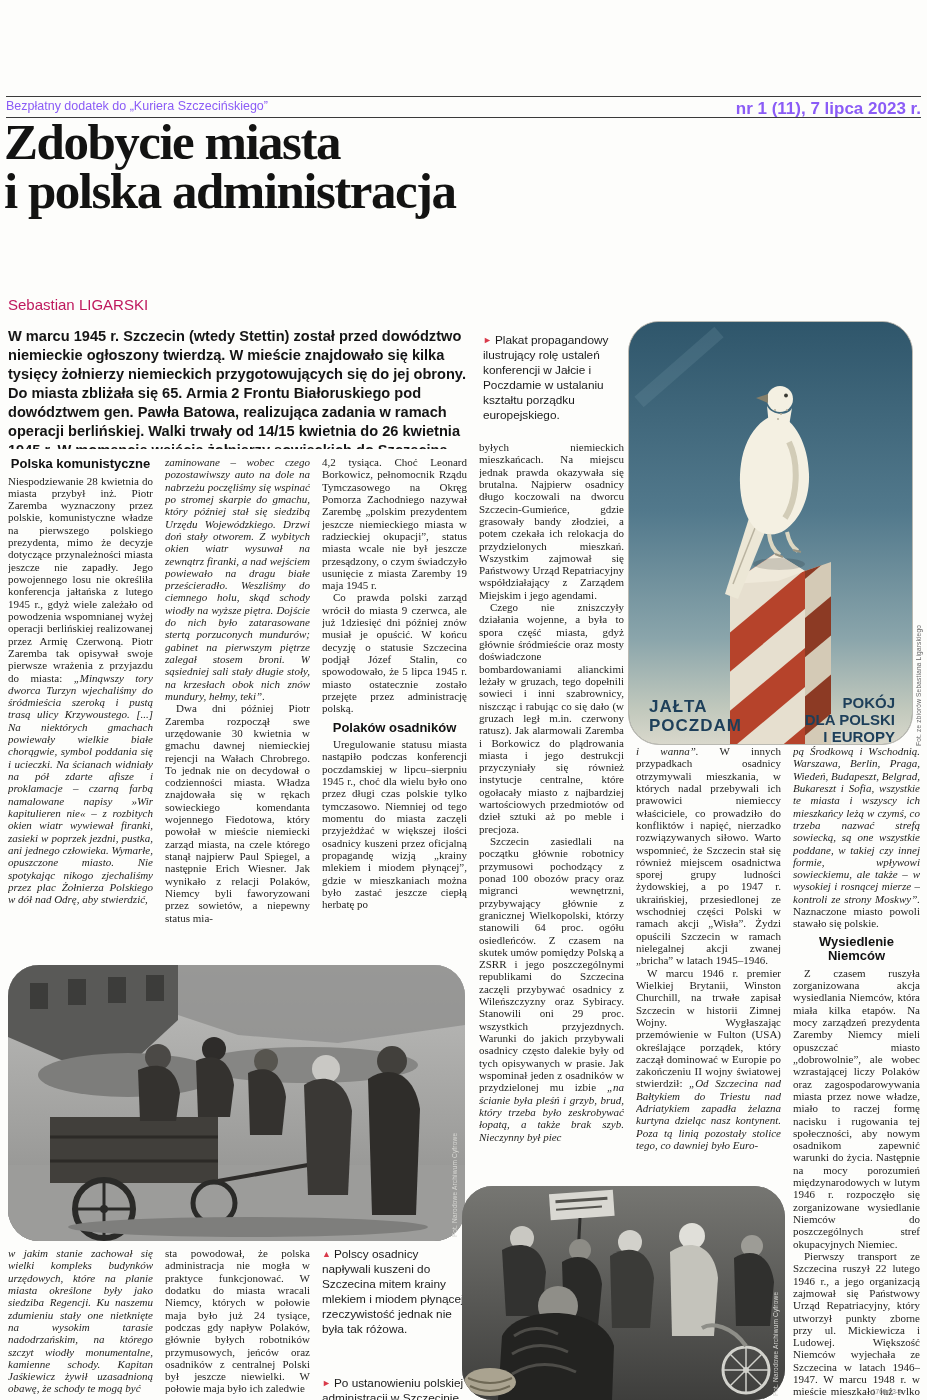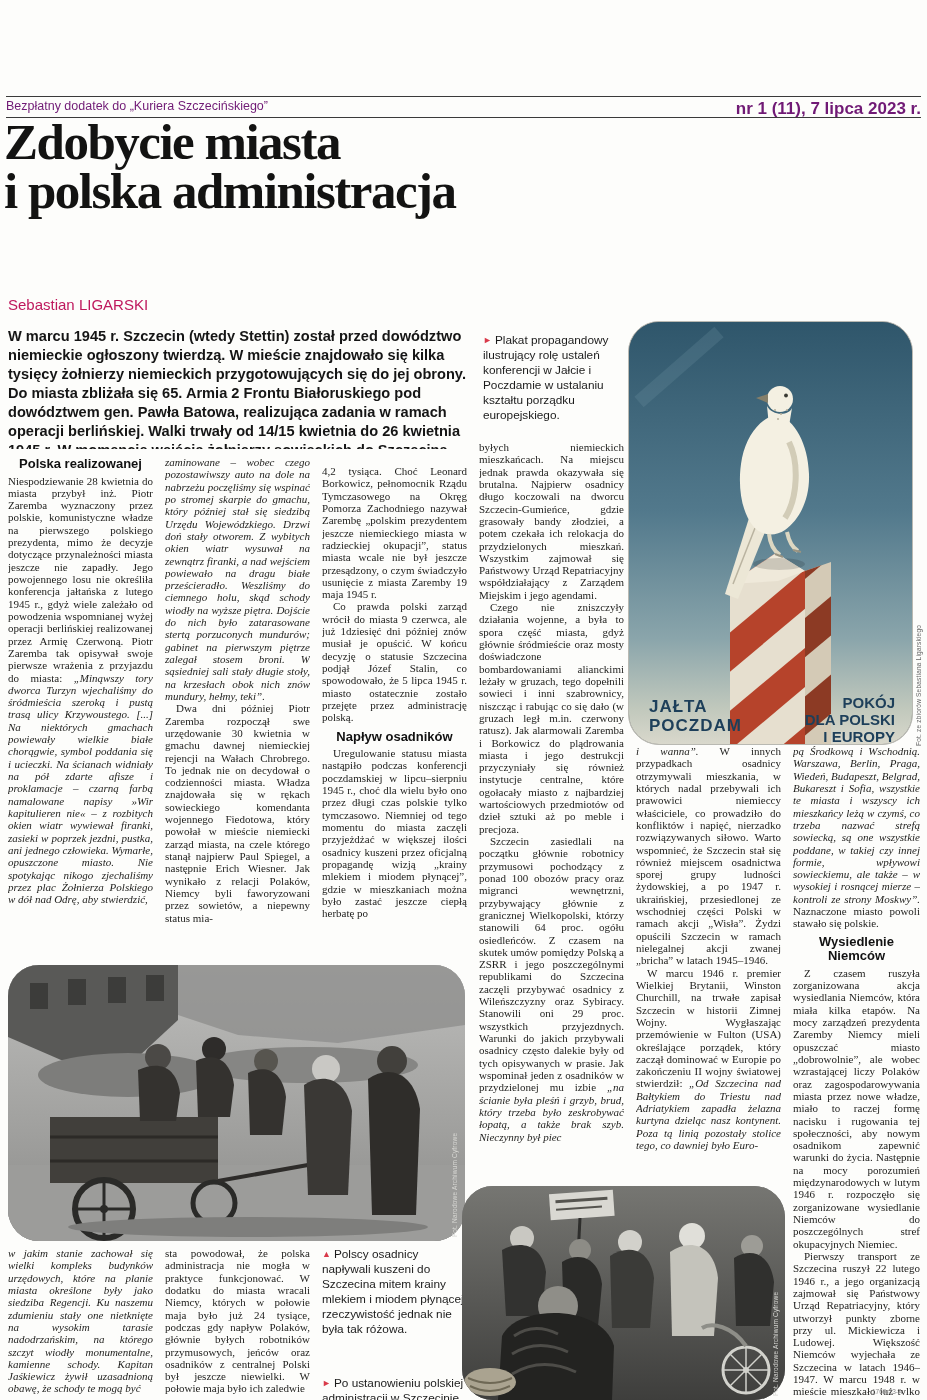--- a/index.html
+++ b/index.html
@@ -7,40 +7,40 @@
         font-family:"Liberation Serif",serif;color:#1d1d1b;margin:0 auto;}
   .abs{position:absolute;}
 
   
   .masthead{left:6px;top:0px;width:915px;height:96px;white-space:nowrap;}
   .mast{font-family:"Liberation Serif",serif;font-weight:400;font-size:76px;line-height:96px;
         letter-spacing:3px;transform:scaleY(1.10);transform-origin:top left;}
   .mast-red{color:#ce1e4b;}
   .mast-black{color:#222120;}
   .rule{left:6px;width:915px;height:1px;background:#3a3a3a;}
-  .mast-row{left:6px;top:99px;width:915px;font-family:"Liberation Sans",sans-serif;font-size:12.5px;color:#701a75;}
+  .mast-row{left:6px;top:99px;width:915px;font-family:"Liberation Sans",sans-serif;font-size:12.5px;color:#8b5cf6;}
   .mast-issue{float:right;font-weight:700;font-size:17px;}
 
   
   .headline{left:4px;top:118px;width:920px;font-family:"Liberation Serif",serif;font-weight:700;
             font-size:51px;line-height:.97;letter-spacing:-1.5px;color:#131312;}
   .author{left:8px;top:296px;font-family:"Liberation Sans",sans-serif;font-size:15px;color:#be185d;}
 
   
   .lead{left:8px;top:327px;width:462px;height:122px;overflow:hidden;
         font-family:"Liberation Sans",sans-serif;font-weight:700;font-size:14.6px;line-height:1.3;color:#151515;}
 
   
   .cap{font-family:"Liberation Sans",sans-serif;font-size:11.8px;line-height:1.28;color:#1b1b1b;text-align:left;}
   .arrow{color:#d93a4a;font-size:9px;vertical-align:1px;margin-right:3px;}
   .poster-cap{left:483px;top:333px;width:138px;}
 
   
   .col{width:145px;overflow:hidden;font-size:11px;line-height:1.12;text-align:justify;}
-  .c1{left:8px;}  .c2{left:165px;} .c3{left:322px;margin-top:9px;}
+  .c1{left:8px;}  .c2{left:165px;} .c3{left:322px;}
   .c4{left:479px;} .c5{left:636px;} .c6{left:793px;width:127px;}
   .seg-a{top:456px;height:506px;}
   .seg-b{top:1247px;height:150px;}
   .c4.seg-c{top:441px;height:743px;}
   .c5.seg-d{top:745px;height:438px;}
   .c6.seg-e{top:745px;height:650px;}
   .bp{margin:0;}
   .ind{text-indent:11px;}
   .it{font-style:italic;}
   .col-head{font-family:"Liberation Sans",sans-serif;font-weight:700;font-size:13px;
@@ -156,33 +156,33 @@
         <text x="20" y="409" font-size="17" letter-spacing="1">POCZDAM</text>
         <text x="266" y="386" font-size="15" text-anchor="end">POKÓJ</text>
         <text x="266" y="403" font-size="15" text-anchor="end">DLA POLSKI</text>
         <text x="266" y="420" font-size="15" text-anchor="end">I EUROPY</text>
       </g>
     </svg>
   </figure>
   <div class="abs vcred cred-poster">Fot. ze zbiorów Sebastiana Ligarskiego</div>
 
   <div class="abs col c1 seg-a">
-    <div class="col-head">Polska realizowanej</div>
+    <div class="col-head">Polska komunistyczne</div>
     <p class="bp"><span>Niespodziewanie 28 kwietnia do miasta przybył inż. Piotr Zaremba wyznaczony przez polskie, komunistyczne władze na pierwszego polskiego prezydenta, mimo że decyzje dotyczące przynależności miasta jeszcze nie zapadły. Jego powojennego losu nie określiła konferencja jałtańska z lutego 1945 r., gdyż wiele zależało od powodzenia wspomnianej wyżej operacji berlińskiej realizowanej przez Armię Czerwoną. Piotr Zaremba tak opisywał swoje pierwsze wrażenia z przyjazdu do miasta: </span><span class="it">„Minąwszy tory dworca Turzyn wjechaliśmy do śródmieścia szeroką i pustą trasą ulicy Krzywoustego. [...] Na niektórych gmachach powiewały wielkie białe chorągwie, symbol poddania się i ucieczki. Na ścianach widniały na pół zdarte afisze i proklamacje – czarną farbą namalowane napisy »Wir kapitulieren nie« – z rozbitych okien wiatr wywiewał firanki, zasieki w poprzek jezdni, pustka, ani jednego człowieka. Wymarłe, opuszczone miasto. Nie spotykając nikogo zjechaliśmy przez plac Żołnierza Polskiego w dół nad Odrę, aby stwierdzić,</span></p>
   </div>
 
   <div class="abs col c2 seg-a">
     <p class="bp"><span class="it">zaminowane – wobec czego pozostawiwszy auto na dole na nabrzeżu poczęliśmy się wspinać po stromej skarpie do gmachu, który później stał się siedzibą Urzędu Wojewódzkiego. Drzwi doń stały otworem. Z wybitych okien wiatr wysuwał na zewnątrz firanki, a nad wejściem powiewało na dragu białe prześcieradło. Weszliśmy do ciemnego holu, skąd schody wiodły na wyższe piętra. Dojście do nich było zatarasowane stertą porzuconych mundurów; gabinet na pierwszym piętrze zalegał stosem broni. W sąsiedniej sali stały długie stoły, na krzesłach obok nich znów mundury, hełmy, teki”.</span></p>
     <p class="bp ind">Dwa dni później Piotr Zaremba rozpoczął swe urzędowanie 30 kwietnia w gmachu dawnej niemieckiej rejencji na Wałach Chrobrego. To jednak nie on decydował o codzienności miasta. Władza znajdowała się w rękach sowieckiego komendanta wojennego Fiedotowa, który powołał w mieście niemiecki zarząd miasta, na czele którego stanął najpierw Paul Spiegel, a następnie Erich Wiesner. Jak wynikało z relacji Polaków, Niemcy byli faworyzowani przez sowietów, a niepewny status mia-</p>
   </div>
 
   <div class="abs col c3 seg-a">
     <p class="bp">4,2 tysiąca. Choć Leonard Borkowicz, pełnomocnik Rządu Tymczasowego na Okręg Pomorza Zachodniego nazywał Zarembę „polskim prezydentem jeszcze niemieckiego miasta w radzieckiej okupacji”, status miasta wcale nie był jeszcze przesądzony, o czym świadczyło usunięcie z miasta Zaremby 19 maja 1945 r.</p>
     <p class="bp ind">Co prawda polski zarząd wrócił do miasta 9 czerwca, ale już 1dziesięć dni później znów musiał je opuścić. W końcu decyzję o statusie Szczecina podjął Józef Stalin, co spowodowało, że 5 lipca 1945 r. miasto ostatecznie zostało przejęte przez administrację polską.</p>
-    <div class="col-head" style="margin-top:6px;">Napływ osadników</div>
+    <div class="col-head" style="margin-top:6px;">Polaków osadników</div>
     <p class="bp ind">Uregulowanie statusu miasta nastąpiło podczas konferencji poczdamskiej w lipcu–sierpniu 1945 r., choć dla wielu było ono przez długi czas polskie tylko tymczasowo. Niemniej od tego momentu do miasta zaczęli przyjeżdżać w większej ilości osadnicy kuszeni przez oficjalną propagandę wizją „krainy mlekiem i miodem płynącej”, gdzie w mieszkaniach można było zastać jeszcze ciepłą herbatę po</p>
   </div>
 
   <div class="abs col c4 seg-c">
     <p class="bp">byłych niemieckich mieszkańcach. Na miejscu jednak prawda okazywała się brutalna. Najpierw osadnicy długo koczowali na dworcu Szczecin-Gumieńce, gdzie grasowały bandy złodziei, a potem czekała ich relokacja do przydzielonych mieszkań. Wszystkim zajmował się Państwowy Urząd Repatriacyjny współdziałający z Zarządem Miejskim i jego agendami.</p>
     <p class="bp ind">Czego nie zniszczyły działania wojenne, a była to spora część miasta, gdyż głównie śródmieście oraz mosty doświadczone bombardowaniami alianckimi leżały w gruzach, tego dopełnili sowieci i inni szabrownicy, niszcząc i rabując co się dało (w gruzach legł m.in. czerwony ratusz). Jak alarmowali Zaremba i Borkowicz do plądrowania miasta i jego destrukcji przyczyniały się również instytucje centralne, które ogołacały miasto z najbardziej wartościowych przedmiotów od dzieł sztuki aż po meble i precjoza.</p>
     <p class="bp ind"><span>Szczecin zasiedlali na początku głównie robotnicy przymusowi pochodzący z ponad 100 obozów pracy oraz migranci wewnętrzni, przybywający głównie z granicznej Wielkopolski, którzy stanowili 64 proc. ogółu osiedleńców. Z czasem na skutek umów pomiędzy Polską a ZSRR i jego poszczególnymi republikami do Szczecina zaczęli przybywać osadnicy z Wileńszczyzny oraz Sybiracy. Stanowili oni 29 proc. wszystkich przyjezdnych. Warunki do jakich przybywali osadnicy często dalekie były od tych opisywanych w prasie. Jak wspominał jeden z osadników w przydzielonej mu izbie </span><span class="it">„na ścianie była pleśń i grzyb, brud, który trzeba było zeskrobywać łopatą, a także brak szyb. Nieczynny był piec</span></p>
   </div>
 
   <div class="abs col c5 seg-d">

